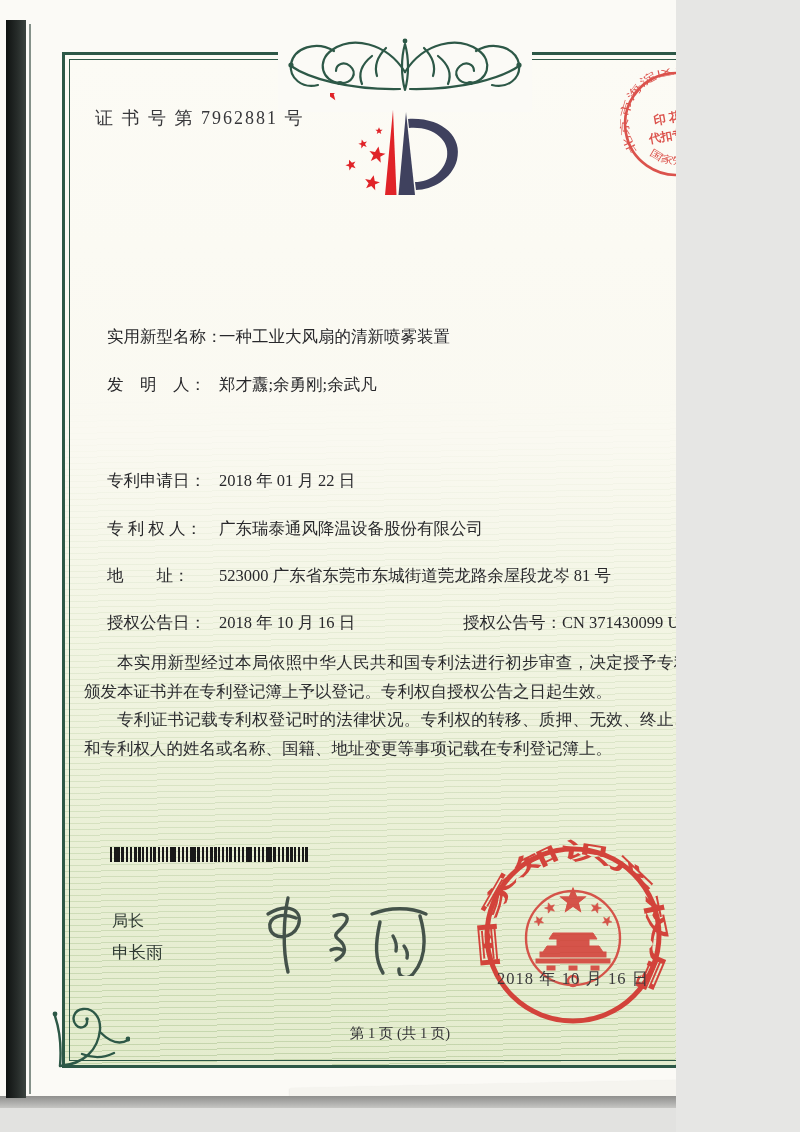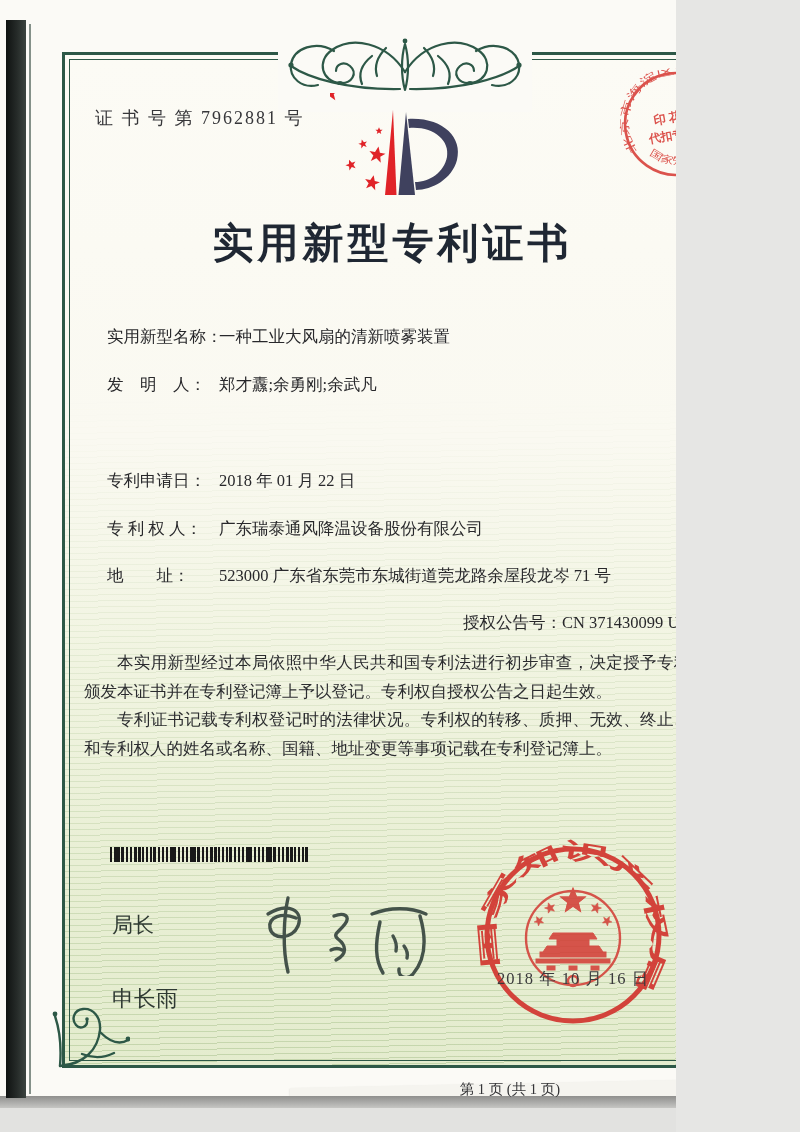--- a/index.html
+++ b/index.html
@@ -32,29 +32,29 @@
   .row .val{margin-left:0;}
   .grant-no{position:absolute;left:463px;font-size:16.5px;color:#28282b;white-space:nowrap;}
 
   .body-text{position:absolute;left:84px;top:649px;width:640px;font-size:16.5px;line-height:28.5px;color:#2b2c2f;text-align:justify;}
   .body-text p{margin:0;text-indent:2em;}
 
   .barcode{position:absolute;left:110px;top:847px;width:198px;height:15px;
     background-image:
       repeating-linear-gradient(90deg,#191919 0 2px,rgba(0,0,0,0) 2px 4px),
       repeating-linear-gradient(90deg,rgba(0,0,0,0) 0 5px,#191919 5px 8px,rgba(0,0,0,0) 8px 11px,#191919 11px 12px,rgba(0,0,0,0) 12px 19px);}
-  .director-title{position:absolute;left:112px;top:911px;font-size:21px;color:#2f3a33;}
-  .director-name{position:absolute;left:112px;top:984px;font-size:22px;color:#2f3a33;}
+  .director-title{position:absolute;left:112px;top:911px;font-size:16px;color:#2f3a33;}
+  .director-name{position:absolute;left:112px;top:941px;font-size:17px;color:#2f3a33;}
   .signature{position:absolute;left:232px;top:886px;width:225px;height:90px;}
 
   .stamp-tax{position:absolute;left:620px;top:68px;width:112px;height:112px;transform:rotate(-10deg);opacity:.92;}
   .seal-cnipa{position:absolute;left:473px;top:835px;width:200px;height:200px;opacity:.93;}
   .seal-date{position:absolute;left:497px;top:968px;font-size:16.5px;letter-spacing:1px;color:#3a3a3c;white-space:nowrap;}
 
-  .footer{position:absolute;left:240px;top:1080px;width:320px;text-align:right;font-size:14.5px;color:#333336;}
+  .footer{position:absolute;left:240px;top:1024px;width:320px;text-align:center;font-size:14.5px;color:#333336;}
   svg text{font-family:"Liberation Serif","DejaVu Serif",serif;}
 </style>
 </head>
 <body>
 
 <div id="stage">
   <div class="paper"></div>
   <div class="paper-under"></div>
   <div class="scan-bottom"></div>
   <div class="scan-below"></div>
@@ -152,36 +152,38 @@
         <path id="taxBot" d="M 23 78 A 40 40 0 0 0 87 78"></path>
       </defs>
       <circle cx="55" cy="55" r="50" fill="none" stroke="#d9453f" stroke-width="2.6"></circle>
       <text font-size="10.5" fill="#d9453f"><textPath href="#taxTop" startOffset="2" textLength="188" lengthAdjust="spacingAndGlyphs">北京市海淀区地方税务局</textPath></text>
       <text font-size="9.5" fill="#d9453f"><textPath href="#taxBot" startOffset="2" textLength="88" lengthAdjust="spacingAndGlyphs">国家知识产权局</textPath></text>
       <text x="55" y="52" text-anchor="middle" font-size="12" font-weight="bold" fill="#d9453f">印 花 税</text>
       <text x="55" y="69" text-anchor="middle" font-size="11.5" font-weight="bold" fill="#d9453f">代扣专用章</text>
     </svg>
   </div>
 
-  <div class="title">实用新型专利证书</div>
 
   <div class="row" style="top:326px">
     <span class="lbl">实用新型名称：</span><span class="val">一种工业大风扇的清新喷雾装置</span>
   </div>
   <div class="row" style="top:374px">
     <span class="lbl">发　明　人：</span><span class="val">郑才纛;余勇刚;余武凡</span>
   </div>
   <div class="row" style="top:470px">
     <span class="lbl">专利申请日：</span><span class="val">2018 年 01 月 22 日</span>
   </div>
   <div class="row" style="top:518px">
     <span class="lbl">专 利 权 人：</span><span class="val">广东瑞泰通风降温设备股份有限公司</span>
   </div>
   <div class="row" style="top:565px">
-    <span class="lbl">地　　址：</span><span class="val">523000 广东省东莞市东城街道莞龙路余屋段龙岑 71 号</span>
+    <span class="lbl">地　　址：</span><span class="val">523000 广东省东莞市东城街道莞龙路余屋段龙岑 81 号</span>
+  </div>
+  <div class="row" style="top:612px">
+    <span class="lbl">授权公告日：</span><span class="val">2018 年 10 月 16 日</span>
   </div>
   <div class="grant-no" style="top:612px">
     <span>授权公告号：</span><span>CN 371430099 U</span>
   </div>
 
   <div class="body-text">
     <p>本实用新型经过本局依照中华人民共和国专利法进行初步审查，决定授予专利权，颁发本证书并在专利登记簿上予以登记。专利权自授权公告之日起生效。</p>
     <p>专利证书记载专利权登记时的法律状况。专利权的转移、质押、无效、终止、恢复和专利权人的姓名或名称、国籍、地址变更等事项记载在专利登记簿上。</p>
   </div>
 

